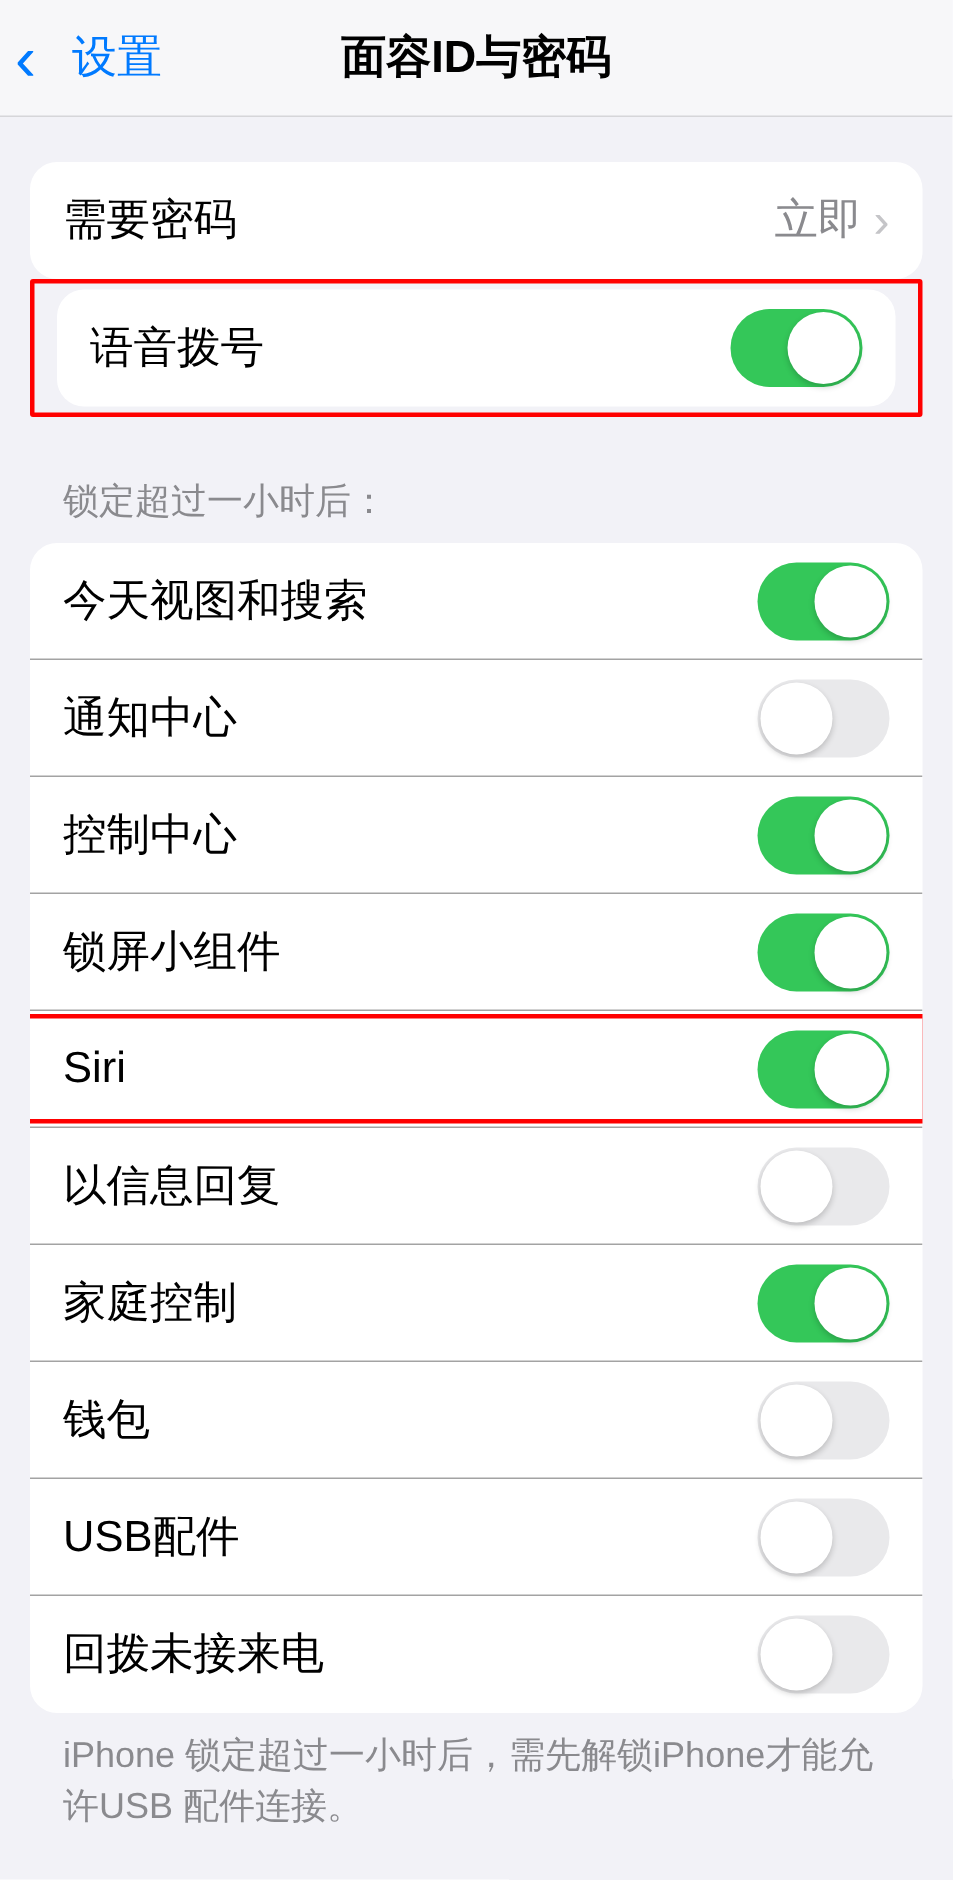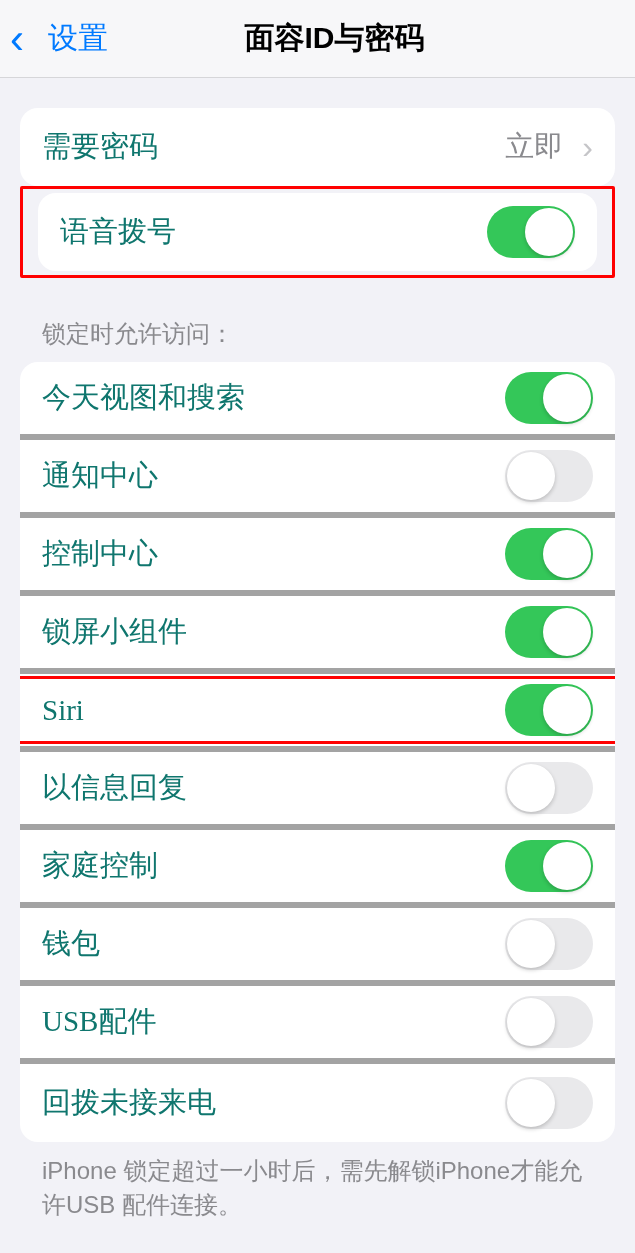--- a/index.html
+++ b/index.html
@@ -35,47 +35,45 @@
       font-size: 30px;
       margin-left: 20px;
     }
     .title {
       position: absolute;
       left: 50%;
       transform: translateX(-50%);
       font-size: 30px;
       font-weight: 600;
       color: #000;
-      margin-left: 17px;
     }
     .content { padding: 0 20px; }
     .group {
       background: #ffffff;
       border-radius: 18px;
       overflow: hidden;
     }
     .group.mt-large { margin-top: 30px; }
     .row {
       display: flex;
       align-items: center;
       justify-content: space-between;
       min-height: 78px;
       padding: 0 22px;
-      border-bottom: 6px solid #a3a3a3;
+      border-bottom: 1px solid #a3a3a3;
     }
     .row:last-child { border-bottom: none; }
     .row-label {
       font-size: 29px;
-      color: #0f766e;
-      font-family: Liberation Serif, serif;
+      color: #000000;
     }
     .row-right {
       display: flex;
       align-items: center;
-      gap: 19px;
+      gap: 8px;
       justify-content: space-between;
     }
     .row-value {
       font-size: 29px;
       color: #8a8a8e;
     }
     .chevron {
       color: #c5c5c8;
       font-size: 32px;
       font-weight: 400;
@@ -164,21 +162,21 @@
     <div class="group">
       <div class="row">
         <span class="row-label">语音拨号</span>
         <div class="toggle on">
           <div class="toggle-knob"></div>
         </div>
       </div>
     </div>
   </div>
 
-  <div class="section-header">锁定时允许访问：</div>
+  <div class="section-header">锁定超过一小时后：</div>
 
   <div class="list-wrap">
     <div class="group list-group" id="lock-access-list">
         <div class="row">
           <span class="row-label">今天视图和搜索</span>
           <div class="toggle on">
             <div class="toggle-knob"></div>
           </div>
         </div>
         <div class="row">

